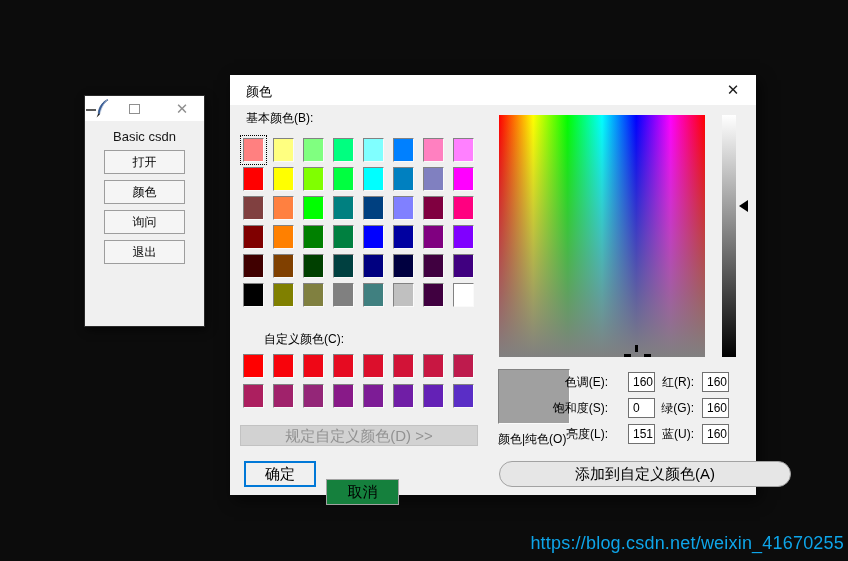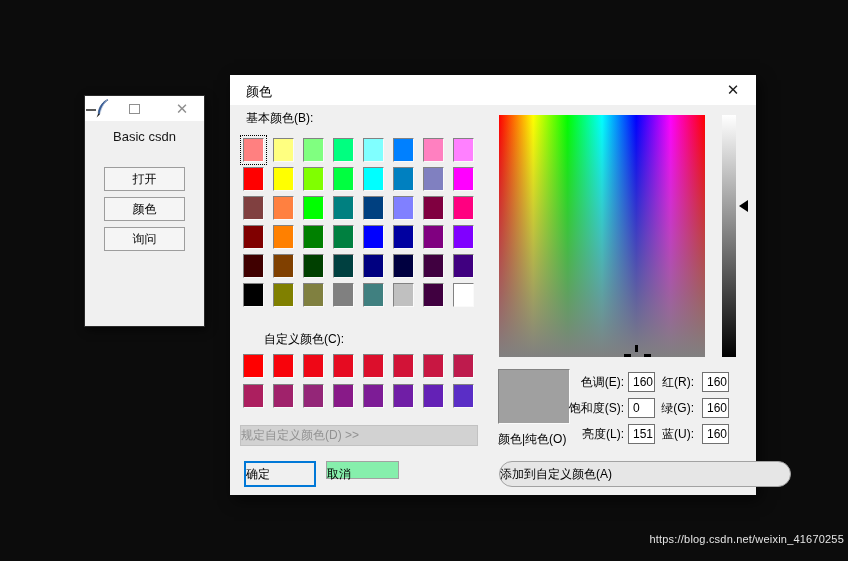--- a/index.html
+++ b/index.html
@@ -29,21 +29,21 @@
     position: absolute; left: 86px; top: 2px; width: 22px; height: 21px;
     color: #8f8f8f; font-size: 15px; line-height: 21px; text-align: center;
   }
   .demo-title { margin-top: 8px; height: 16px; text-align: center; font-size: 13px; color: #161616; }
   .demo-btn {
     display: block; width: 81px; height: 24px; margin: 6px auto 0;
     background: #f5f5f5; border: 1px solid #9d9d9d;
     font-size: 12px; color: #000; text-align: center; line-height: 22px;
     font-family: inherit;
   }
-  .demo-btn:first-of-type { margin-top: 22px; }
+  .demo-btn:first-of-type { margin-top: 5px; }
 
   
   .color-dialog {
     position: absolute; left: 230px; top: 75px; width: 526px; height: 420px;
     background: #f0f0f0; box-shadow: 4px 5px 14px rgba(0,0,0,.65);
   }
   .dlg-titlebar { position: relative; height: 30px; background: #ffffff; }
   .dlg-title { position: absolute; left: 16px; top: 8px; font-size: 13px; color: #000; }
   .dlg-close {
     position: absolute; right: 4px; top: 0; width: 38px; height: 30px;
@@ -54,28 +54,28 @@
   .swatch-grid { position: absolute; display: grid; grid-template-columns: repeat(8, 21px); }
   .grid-basic { left: 13px; top: 63px; gap: 5px 9px; }
   .grid-custom { left: 13px; top: 279px; gap: 6px 9px; }
   .swatch {
     width: 21px; height: 24px;
     border: 1px solid; border-color: #828282 #fafafa #fafafa #828282;
   }
   .swatch.selected { outline: 1px dotted #000; outline-offset: 2px; }
 
   .btn {
-    position: absolute; font-size: 12px; text-align: left; font-family: inherit;
+    position: absolute; font-size: 15px; text-align: center; font-family: inherit;
     background: #e7e7e7; border: 1px solid #a2a2a2; color: #000;
   }
   .btn-define { left: 10px; top: 350px; width: 238px; height: 21px;
     background: #d2d2d2; border-color: #c2c2c2; color: #929292; line-height: 19px; }
   .btn-ok { left: 14px; top: 386px; width: 72px; height: 26px;
     background: #f0f0f0; border: 2px solid #0078d7; line-height: 22px; }
-  .btn-cancel { left: 96px; top: 386px; width: 73px; height: 18px; line-height: 24px; background: #86efac; }
+  .btn-cancel { left: 96px; top: 404px; width: 73px; height: 26px; line-height: 24px; background: #15803d; }
   .btn-add { left: 269px; top: 386px; width: 292px; height: 26px; line-height: 24px; background: #e6e6e6; border-radius: 13px; }
 
   .hue-field {
     position: absolute; left: 269px; top: 40px; width: 206px; height: 242px;
     background:
       linear-gradient(to bottom, rgba(128,128,128,0) 0%, rgba(128,128,128,1) 100%),
       linear-gradient(to right, #ff0000 0%, #ffff00 16.6%, #00ff00 33.3%, #00ffff 50%, #0000ff 66.6%, #ff00ff 83.3%, #ff0000 100%);
   }
   .cross-tick { position: absolute; background: #000; }
   .ct-top   { left: 405px; top: 270px; width: 3px; height: 7px; }
@@ -96,30 +96,30 @@
     position: absolute; left: 268px; top: 294px; width: 72px; height: 55px;
     border: 1px solid; border-color: #828282 #fafafa #fafafa #828282;
   }
   .preview-label { position: absolute; left: 268px; top: 356px; font-size: 12px; }
 
   .fields {
     position: absolute; left: 269px; top: 297px;
     display: grid; grid-template-columns: 129px 27px 47px 27px;
     grid-template-rows: 20px 20px 20px; row-gap: 6px;
   }
-  .f-label { font-size: 12px; text-align: right; line-height: 20px; padding-right: 4px; white-space: nowrap; }
+  .f-label { font-size: 12px; text-align: right; line-height: 20px; padding-right: 20px; white-space: nowrap; }
   .f-label.c2 { padding-right: 8px; }
   .f-input {
     width: 100%; height: 20px; border: 1px solid #707070; background: #fff;
     font-size: 12px; font-family: inherit; padding-left: 4px; color: #000;
   }
 
   .watermark {
     position: absolute; right: 4px; top: 533px;
-    font-size: 11px; color: #e5e5e5; letter-spacing: .2px;
+    font-size: 18px; color: #0ea5e9; letter-spacing: .2px;
   }
 </style>
 </head>
 <body>
 
 <div class="stage">
 
   <div class="demo-window">
     <div class="demo-titlebar">
       <span class="tb-dash"></span>
@@ -129,20 +129,21 @@
         <path d="M12.5 0.5 C 9.5 3.5, 6.5 8.5, 5.5 13 " fill="none" stroke="#b9c9e2" stroke-width="0.7"></path>
       </svg>
       <span class="tb-max"></span>
       <span class="tb-close">✕</span>
     </div>
     <div class="demo-body">
       <div class="demo-title">Basic csdn</div>
       <button class="demo-btn">打开</button>
       <button class="demo-btn">颜色</button>
       <button class="demo-btn">询问</button>
+      <button class="demo-btn">退出</button>
     </div>
   </div>
 
   <div class="color-dialog">
     <div class="dlg-titlebar">
       <span class="dlg-title">颜色</span>
       <span class="dlg-close">✕</span>
     </div>
 
     <span class="section-label" style="left:16px; top:35px;">基本颜色(B):</span>

